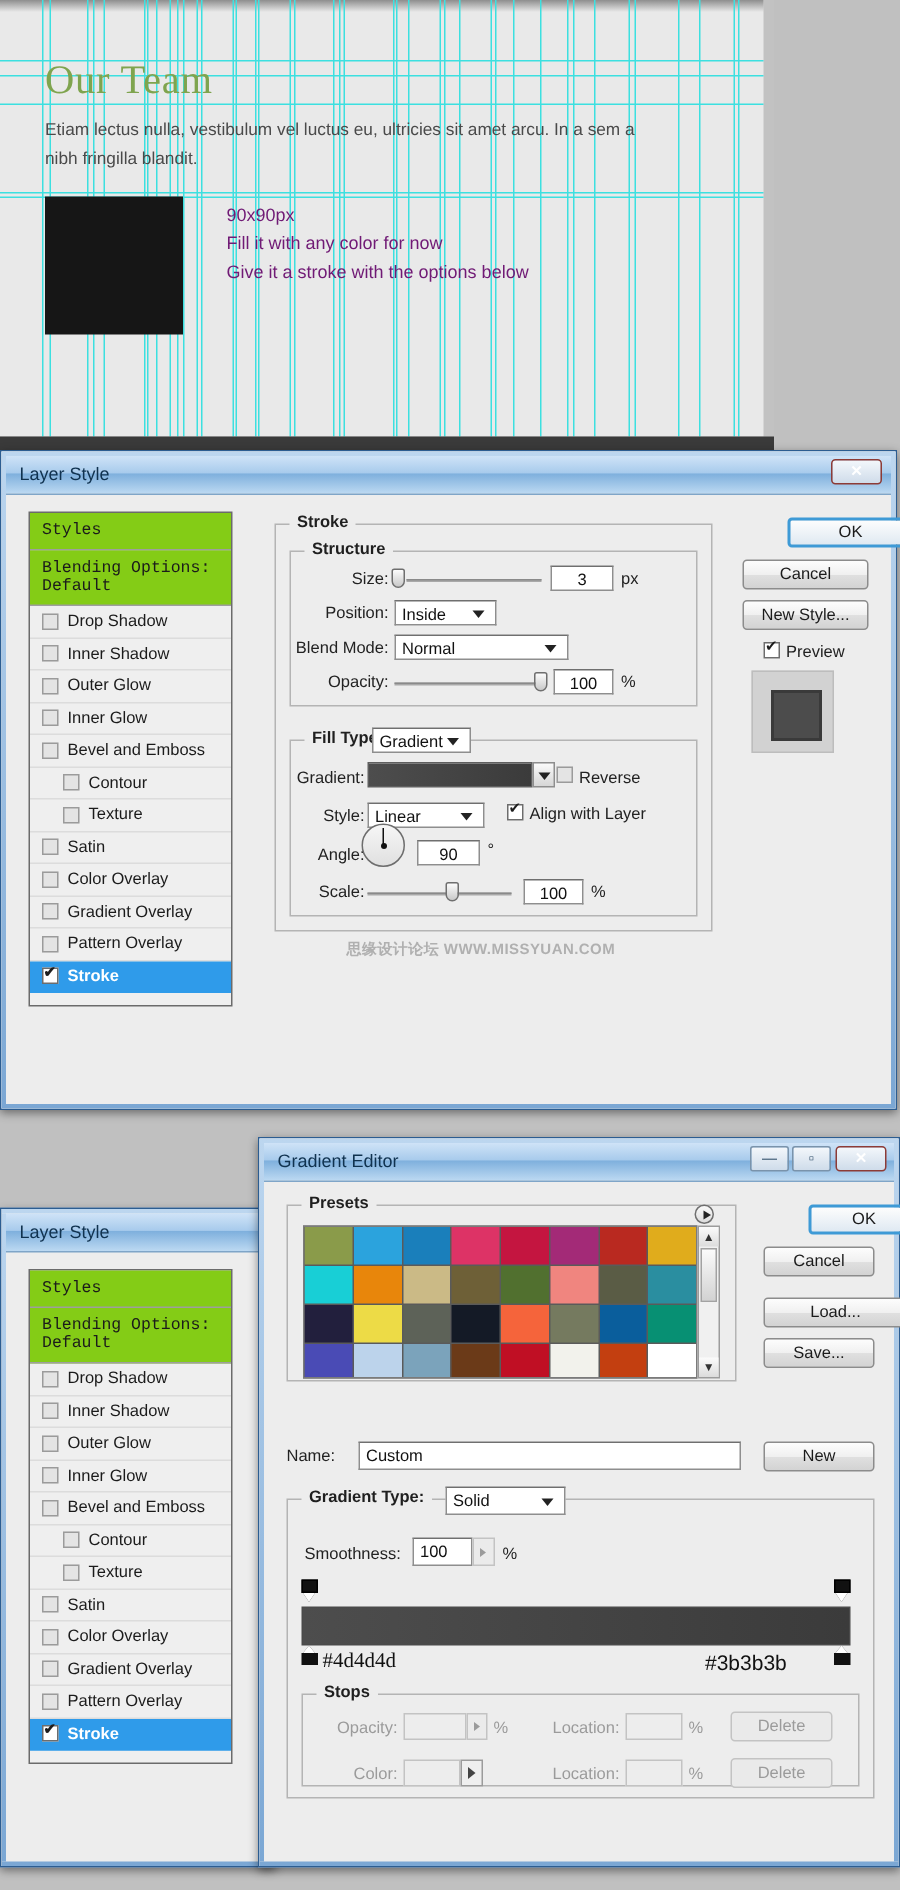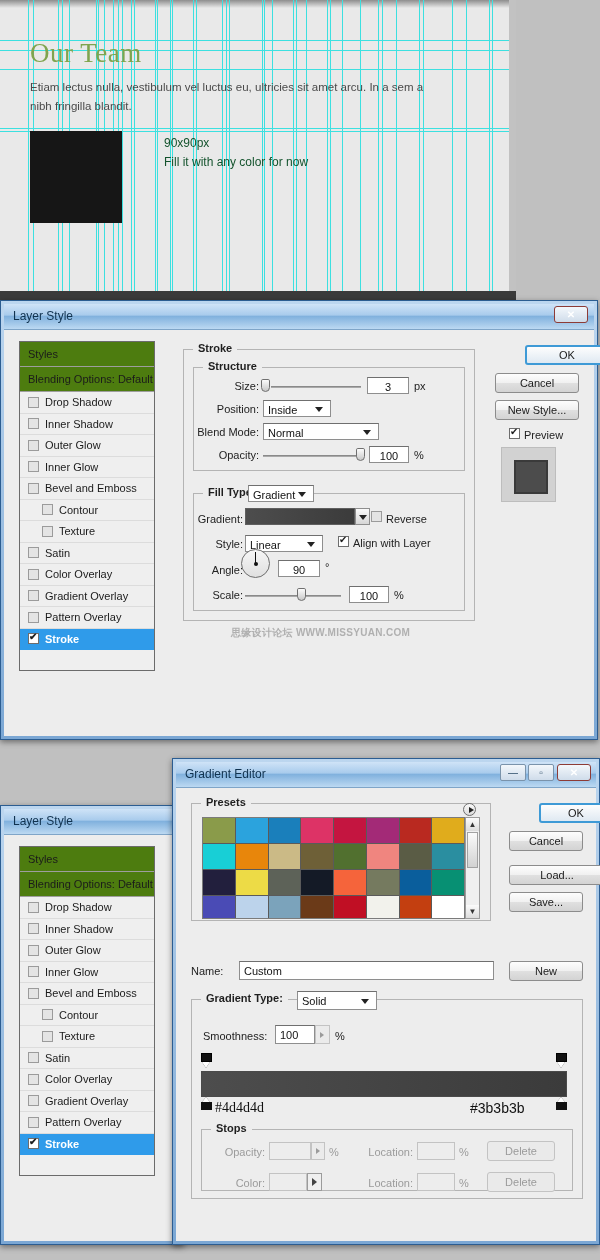--- a/index.html
+++ b/index.html
@@ -43,21 +43,21 @@
   .site-para {
     position: absolute; left: 30px; top: 78px; width: 400px;
     font-size: 11.5px; color: #4a4a4a; line-height: 19px;
   }
   .black-box {
     position: absolute; left: 30px; top: 131px; width: 92px; height: 92px;
     background: #161616;
   }
   .notes {
     position: absolute; left: 151px; top: 134px;
-    font-size: 12px; color: #14532d; line-height: 19px; margin-left: 13px;
+    font-size: 12px; color: #701a75; line-height: 19px;
   }
 
   
   .dlg {
     position: absolute;
     background: #ededed;
     border: 1px solid #2c5d91;
     box-shadow: 0 2px 6px rgba(0,0,0,.45);
   }
   .dlg-frame {
@@ -90,21 +90,21 @@
   }
 
   
   .stylelist {
     position: absolute;
     border: 1px solid #6b6b6b;
     background: #efefef;
   }
   .sl-head {
     font-size: 11px; color: #1b1b1b; padding: 6px 0 6px 8px;
-    border-bottom: 1px solid #9e9e9e; background: #4d7c0f;
+    border-bottom: 1px solid #9e9e9e; background: #84cc16; font-family: Liberation Mono, monospace;
   }
   .sl-item {
     display: flex; align-items: center; gap: 6px;
     font-size: 11px; color: #1b1b1b;
     padding: 3px 0 3px 8px; height: 21.5px;
     border-bottom: 1px solid #dcdcdc;
   }
   .sl-item.sub { padding-left: 22px; }
   .sl-item.selected { background: #2f9bea; color: #fff; font-weight: bold; border-bottom: 1px solid #2f9bea;}
   .cb {
@@ -323,20 +323,21 @@
         <div class="guide-h" style="top: 128px;"></div>
         <div class="guide-h" style="top: 131px;"></div>
       </div>
 
     <div class="site-title">Our Team</div>
     <div class="site-para">Etiam lectus nulla, vestibulum vel luctus eu, ultricies sit amet arcu. In a sem a nibh fringilla blandit.</div>
     <div class="black-box"></div>
     <div class="notes">
       <div>90x90px</div>
       <div>Fill it with any color for now</div>
+      <div>Give it a stroke with the options below</div>
     </div>
     <div class="canvas-bottombar"></div>
   </div>
 
   <div class="dlg" style="left:0px; top:300px; width:598px; height:440px;">
     <div class="dlg-frame">
       <div class="titlebar">
         <div class="tbtext">Layer Style</div>
         <div class="winbtn close" style="right:6px;">✕</div>
       </div>

